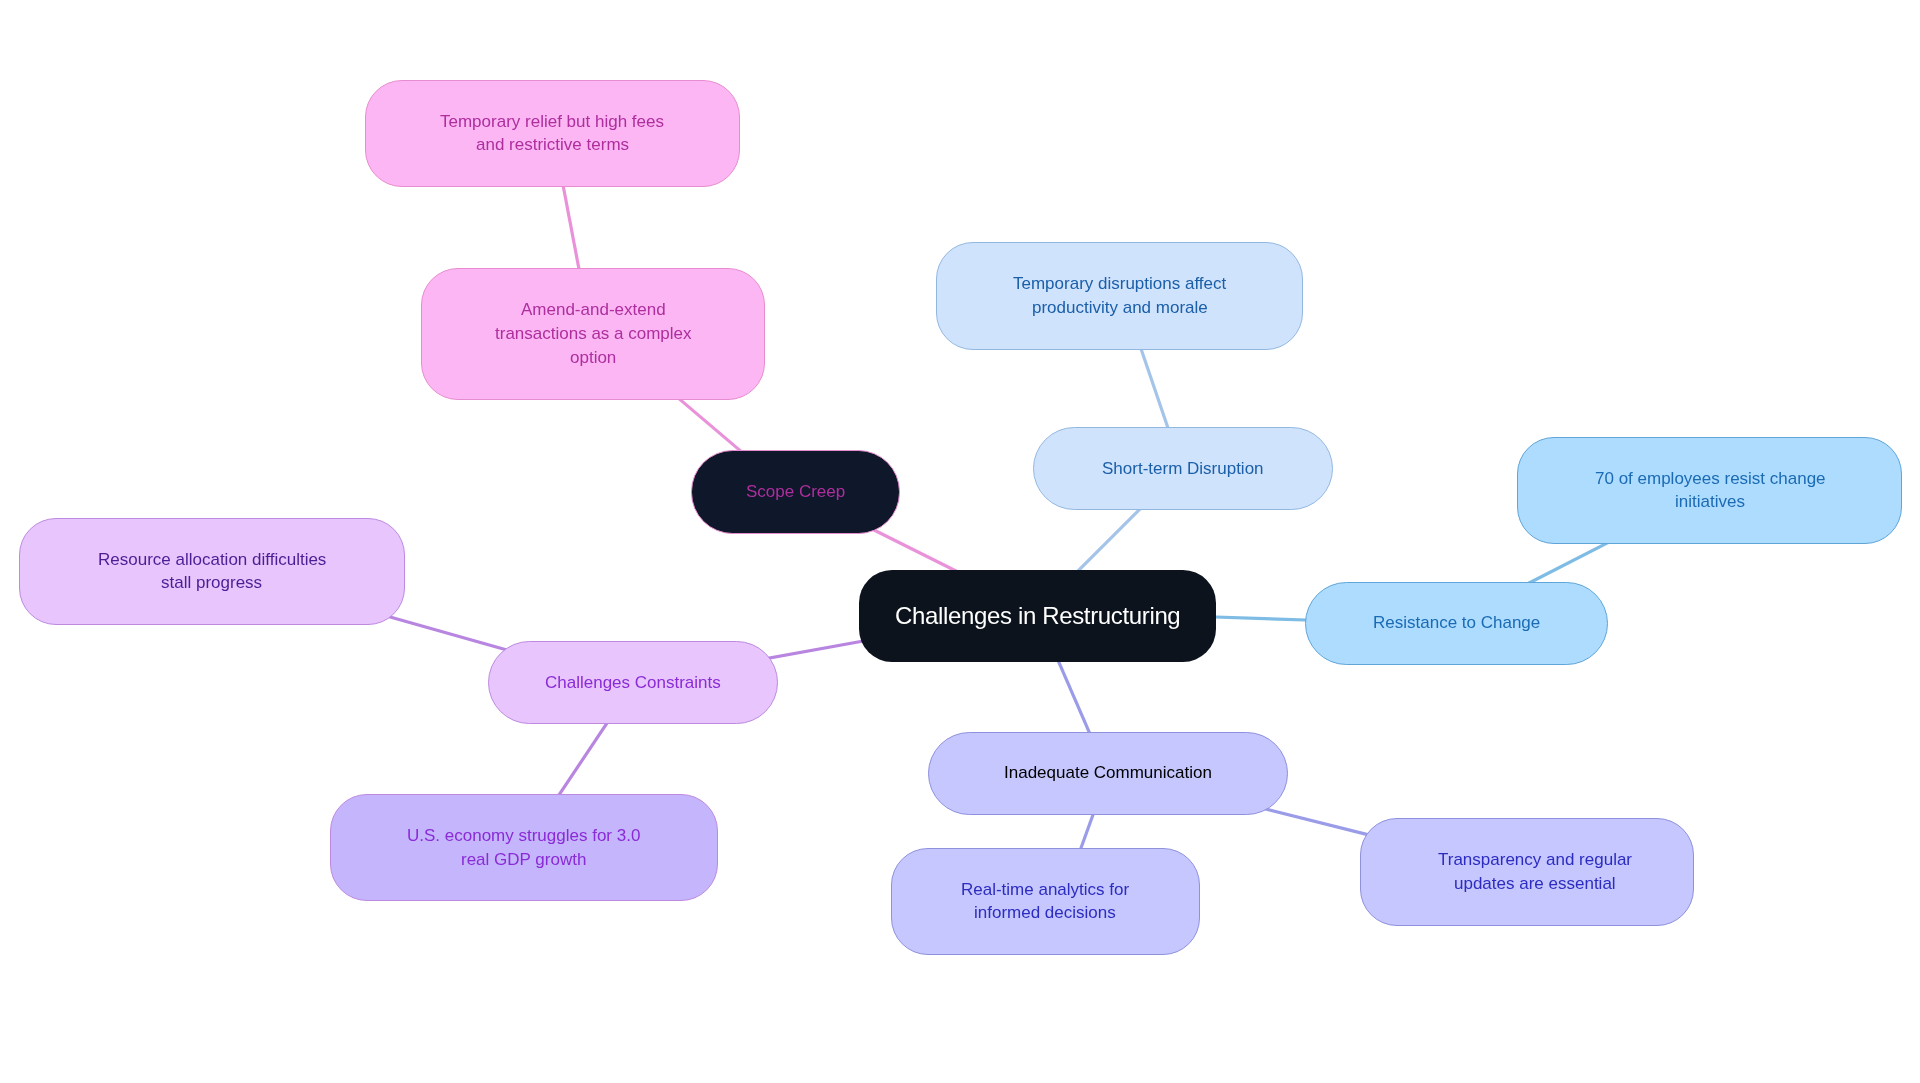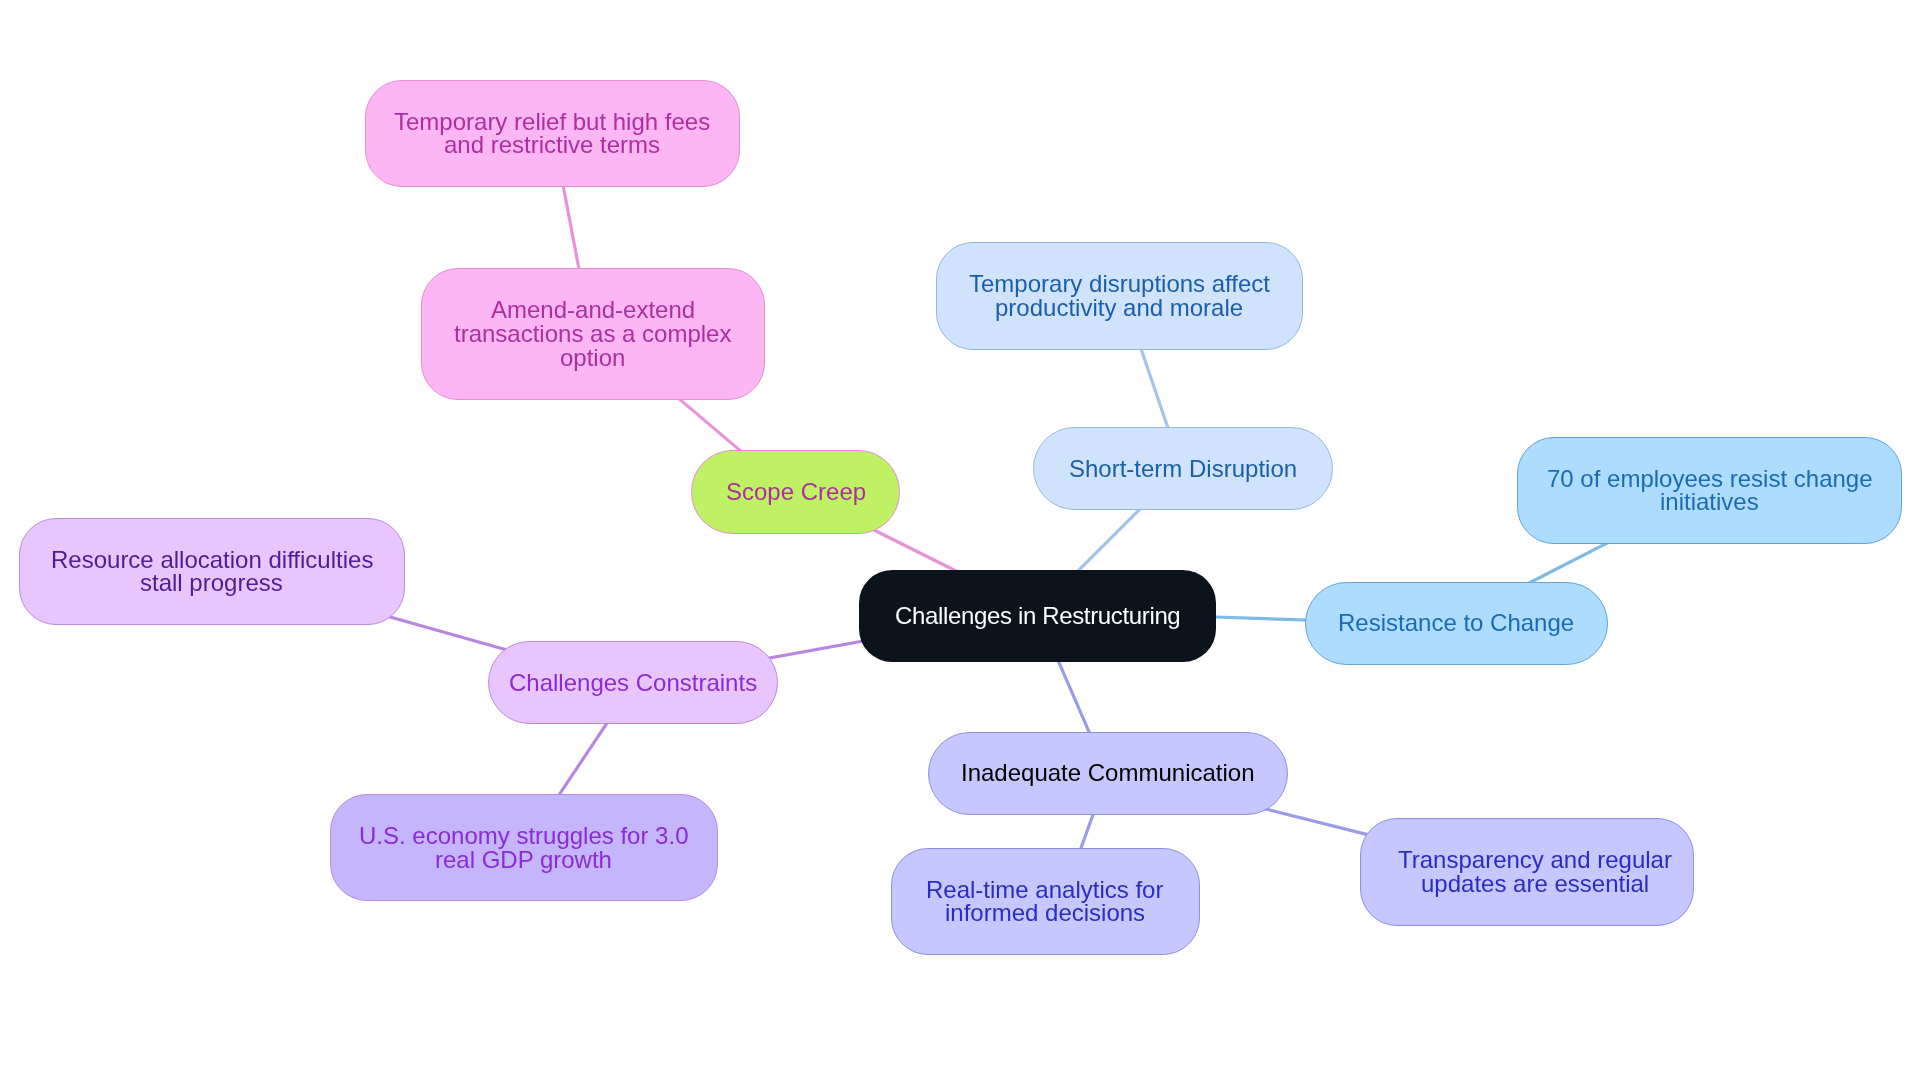--- a/index.html
+++ b/index.html
@@ -7,21 +7,21 @@
   body{
     width:1920px;height:1083px;background:#ffffff;overflow:hidden;
     font-family:"Liberation Sans", sans-serif;
   }
   #mindmap{position:relative;width:1920px;height:1083px;}
   #edge-layer{position:absolute;left:0;top:0;width:1920px;height:1083px;}
   .node{
     position:absolute;box-sizing:border-box;
     display:flex;flex-direction:column;align-items:center;justify-content:center;
     text-align:center;
-    font-size:24px;line-height:23.7px;
+    font-size:17px;line-height:23.7px;
     border-style:solid;border-width:1.4px;
   }
   .node .line{display:block;white-space:nowrap;will-change:transform;}
   .node.root{font-size:24px;letter-spacing:-0.35px;border-width:0;}
 </style>
 </head>
 <body>
 
 <div id="mindmap">
   <svg id="edge-layer" viewBox="0 0 1920 1083">
@@ -41,21 +41,21 @@
   </svg>
     <div class="node" style="left:364.6px;top:79.6px;width:375.7px;height:107.7px;border-radius:37px;background:#FCB6F3;color:#AE2E9E;border-color:#E88CD0;">
       <span class="line">Temporary relief but high fees</span>
       <span class="line">and restrictive terms</span>
     </div>
     <div class="node" style="left:420.8px;top:267.7px;width:344.4px;height:132.5px;border-radius:37px;background:#FCB6F3;color:#AE2E9E;border-color:#E88CD0;">
       <span class="line">Amend-and-extend</span>
       <span class="line">transactions as a complex</span>
       <span class="line">option</span>
     </div>
-    <div class="node" style="left:691.3px;top:450.4px;width:209.0px;height:83.2px;border-radius:41.6px;background:#bef264;color:#AE2E9E;border-color:#E88CD0;">
+    <div class="node" style="left:691.3px;top:450.4px;width:209.0px;height:83.2px;border-radius:41.6px;background:#0f172a;color:#AE2E9E;border-color:#E88CD0;">
       <span class="line">Scope Creep</span>
     </div>
     <div class="node" style="left:18.5px;top:517.6px;width:386.7px;height:107.7px;border-radius:37px;background:#E8C5FD;color:#4c1d95;border-color:#BE8AE0;">
       <span class="line">Resource allocation difficulties</span>
       <span class="line">stall progress</span>
     </div>
     <div class="node" style="left:487.7px;top:641.3px;width:290.6px;height:83.2px;border-radius:41.6px;background:#E8C5FD;color:#8A2BD6;border-color:#BE8AE0;">
       <span class="line">Challenges Constraints</span>
     </div>
     <div class="node" style="left:329.6px;top:794.4px;width:388.7px;height:107.0px;border-radius:37px;background:#c4b5fd;color:#8A2BD6;border-color:#BE8AE0;">

